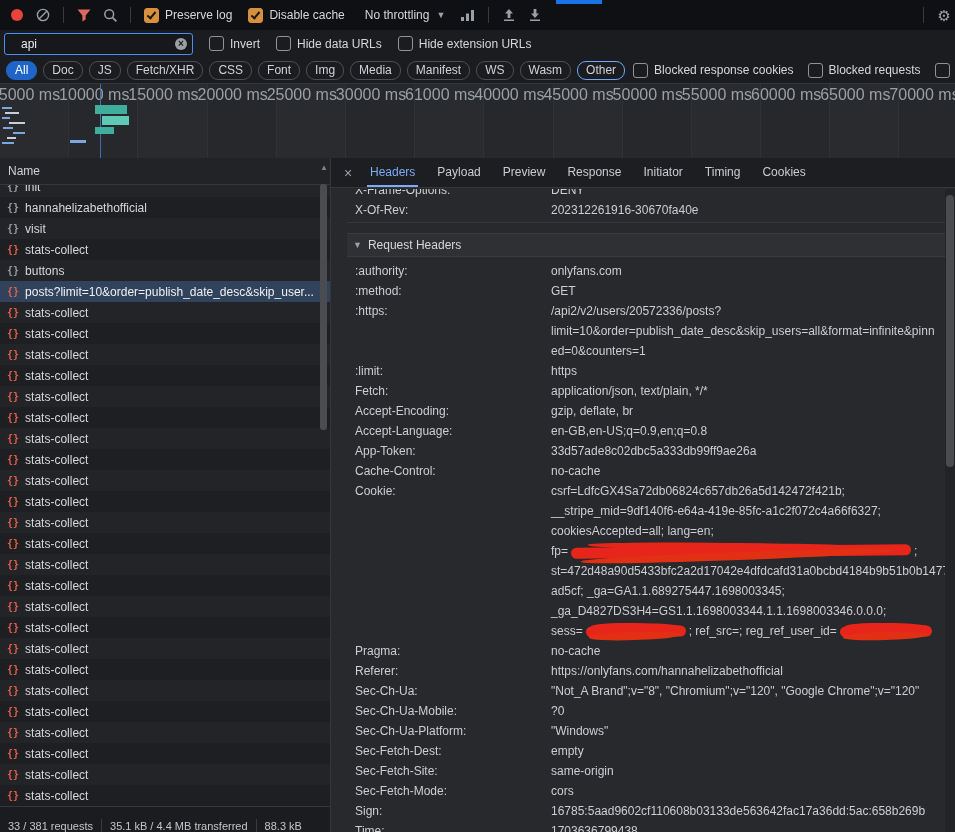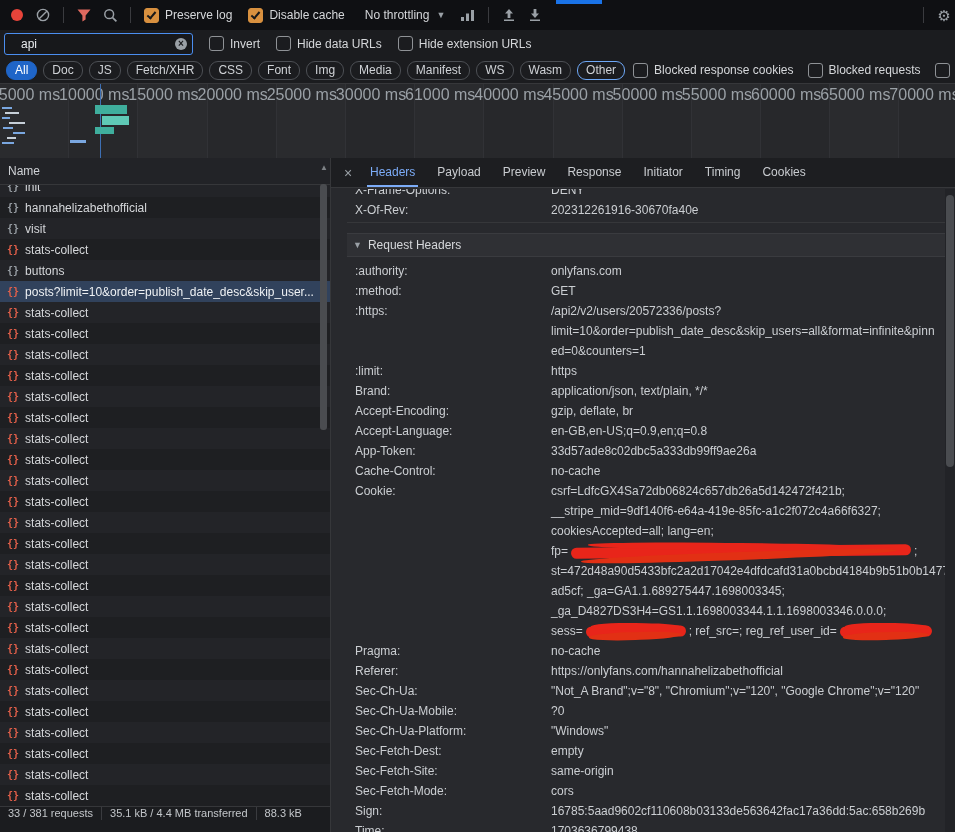--- a/index.html
+++ b/index.html
@@ -56,21 +56,21 @@
   .req-icon{font-size:10px;font-weight:700;font-family:"DejaVu Sans Mono",monospace;flex:none}
   .req-icon.gray{color:#9aa0a6}
   .req-icon.red{color:#e4604a}
   .req-name{white-space:nowrap;overflow:hidden;text-overflow:clip;flex:1;color:#d5d7da}
   .req-row.selected .req-name{color:#eef1f4}
   .lscrollbar{position:absolute;left:318px;top:158px;width:12px;height:648px;z-index:3}
   .lsb-arrow{position:absolute;left:2px;top:5px;font-size:8px;color:#7d8185}
   .lsb-thumb{position:absolute;left:2px;top:26px;width:7px;height:246px;background:#4a4c50;border-radius:3px}
 
   
-  .statusbar{position:absolute;left:0;top:806px;width:331px;height:26px;background:#1b1c1f;border-top:1px solid #36373a;border-right:1px solid #36373a;display:flex;align-items:flex-start;gap:8px;padding-left:8px;font-size:11px;color:#c3c6ca;box-sizing:border-box;white-space:nowrap}
+  .statusbar{position:absolute;left:0;top:806px;width:331px;height:26px;background:#1b1c1f;border-top:1px solid #36373a;border-right:1px solid #36373a;display:flex;align-items:flex-end;gap:8px;padding-left:8px;font-size:11px;color:#c3c6ca;box-sizing:border-box;white-space:nowrap}
   .sep{width:1px;height:13px;background:#3a3b3f;flex:none}
 
   
   .right{position:absolute;left:331px;top:158px;width:624px;height:674px;background:#28292d;overflow:hidden}
   .det-tabs{height:30px;background:#1d1e21;border-bottom:1px solid #36373a;display:flex;align-items:center;padding-left:6px;box-sizing:border-box}
   .det-close{width:22px;text-align:center;color:#9aa0a6;font-size:14px;flex:none}
   .det-tab{padding:0 11px;line-height:29px;color:#c9ccd0;position:relative;flex:none}
   .det-tab.active{color:#7cacf8}
   .det-tab.active::after{content:"";position:absolute;left:8px;right:8px;bottom:0;height:2px;background:#7cacf8}
   .det-body{position:absolute;left:16px;top:31px;width:624px;height:643px;overflow:hidden}
@@ -467,21 +467,21 @@
               <div class="vline"><span>ed=0&amp;counters=1</span></div>
             </div>
           </div>
           <div class="hrow">
             <div class="hkey">:limit:</div>
             <div class="hval">
               <div class="vline"><span>https</span></div>
             </div>
           </div>
           <div class="hrow">
-            <div class="hkey">Brand:</div>
+            <div class="hkey">Fetch:</div>
             <div class="hval">
               <div class="vline"><span>application/json, text/plain, */*</span></div>
             </div>
           </div>
           <div class="hrow">
             <div class="hkey">Accept-Encoding:</div>
             <div class="hval">
               <div class="vline"><span>gzip, deflate, br</span></div>
             </div>
           </div>

